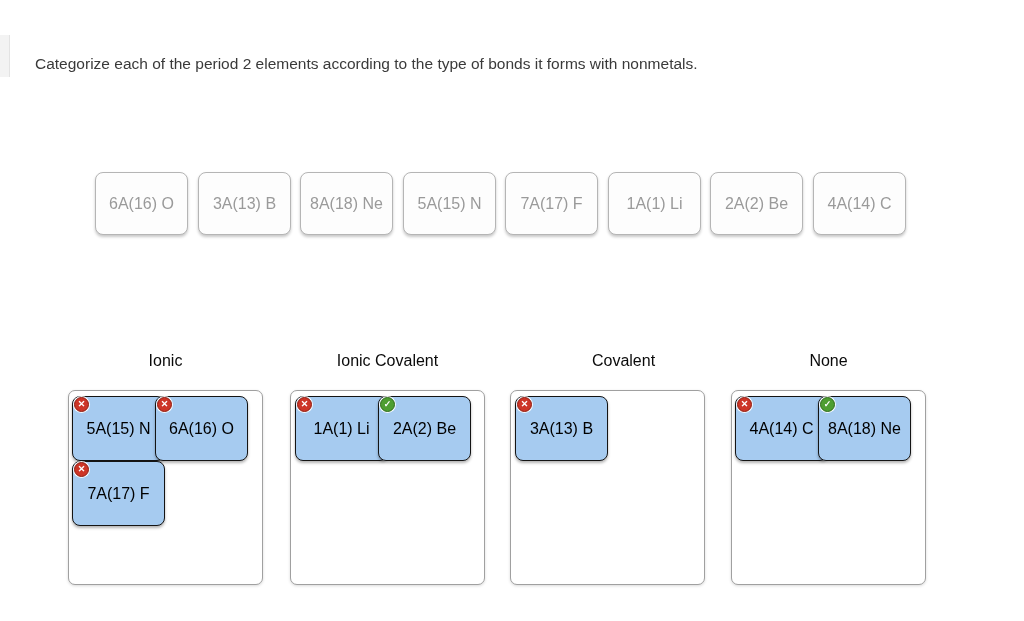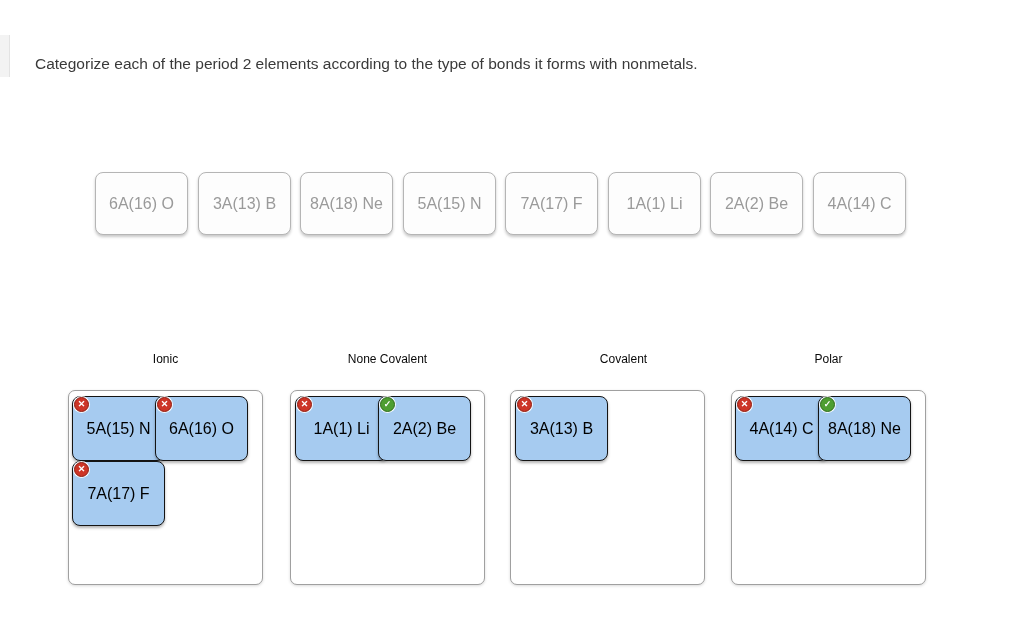--- a/index.html
+++ b/index.html
@@ -41,21 +41,21 @@
     box-sizing: border-box;
     cursor: default;
     user-select: none;
   }
   
   .bin-label {
     position: absolute;
     top: 317px;
     width: 195px;
     text-align: center;
-    font-size: 12px;
+    font-size: 16px;
     color: #0a0a0a;
   }
   .bin {
     position: absolute;
     top: 355px;
     width: 195px; height: 195px;
     background: #ffffff;
     border: 1px solid #a0a0a0;
     border-radius: 7px;
     box-shadow: 0 1px 3px rgba(0,0,0,0.15);
@@ -108,23 +108,23 @@
   <div class="bank-chip" style="left:95px" data-name="bank-chip">6A(16) O</div>
   <div class="bank-chip" style="left:198px" data-name="bank-chip">3A(13) B</div>
   <div class="bank-chip" style="left:300px" data-name="bank-chip">8A(18) Ne</div>
   <div class="bank-chip" style="left:403px" data-name="bank-chip">5A(15) N</div>
   <div class="bank-chip" style="left:505px" data-name="bank-chip">7A(17) F</div>
   <div class="bank-chip" style="left:608px" data-name="bank-chip">1A(1) Li</div>
   <div class="bank-chip" style="left:710px" data-name="bank-chip">2A(2) Be</div>
   <div class="bank-chip" style="left:813px" data-name="bank-chip">4A(14) C</div>
 
   <div class="bin-label" style="left:68px" data-name="bin-label-ionic">Ionic</div>
-  <div class="bin-label" style="left:290px" data-name="bin-label-polar-covalent">None Covalent</div>
+  <div class="bin-label" style="left:290px" data-name="bin-label-polar-covalent">Ionic Covalent</div>
   <div class="bin-label" style="left:526px" data-name="bin-label-covalent">Covalent</div>
-  <div class="bin-label" style="left:731px" data-name="bin-label-none">Polar</div>
+  <div class="bin-label" style="left:731px" data-name="bin-label-none">None</div>
 
   <div class="bin" style="left:68px" data-name="bin-ionic"></div>
   <div class="bin" style="left:290px" data-name="bin-polar-covalent"></div>
   <div class="bin" style="left:510px" data-name="bin-covalent"></div>
   <div class="bin" style="left:731px" data-name="bin-none"></div>
 
   <div class="placed-chip" style="left:72px;top:361px;z-index:1" data-name="placed-chip">
     <span class="badge" data-name="status-badge" data-status="incorrect">
         <span class="badge-glyph" data-name="x-icon"></span>
       </span>

